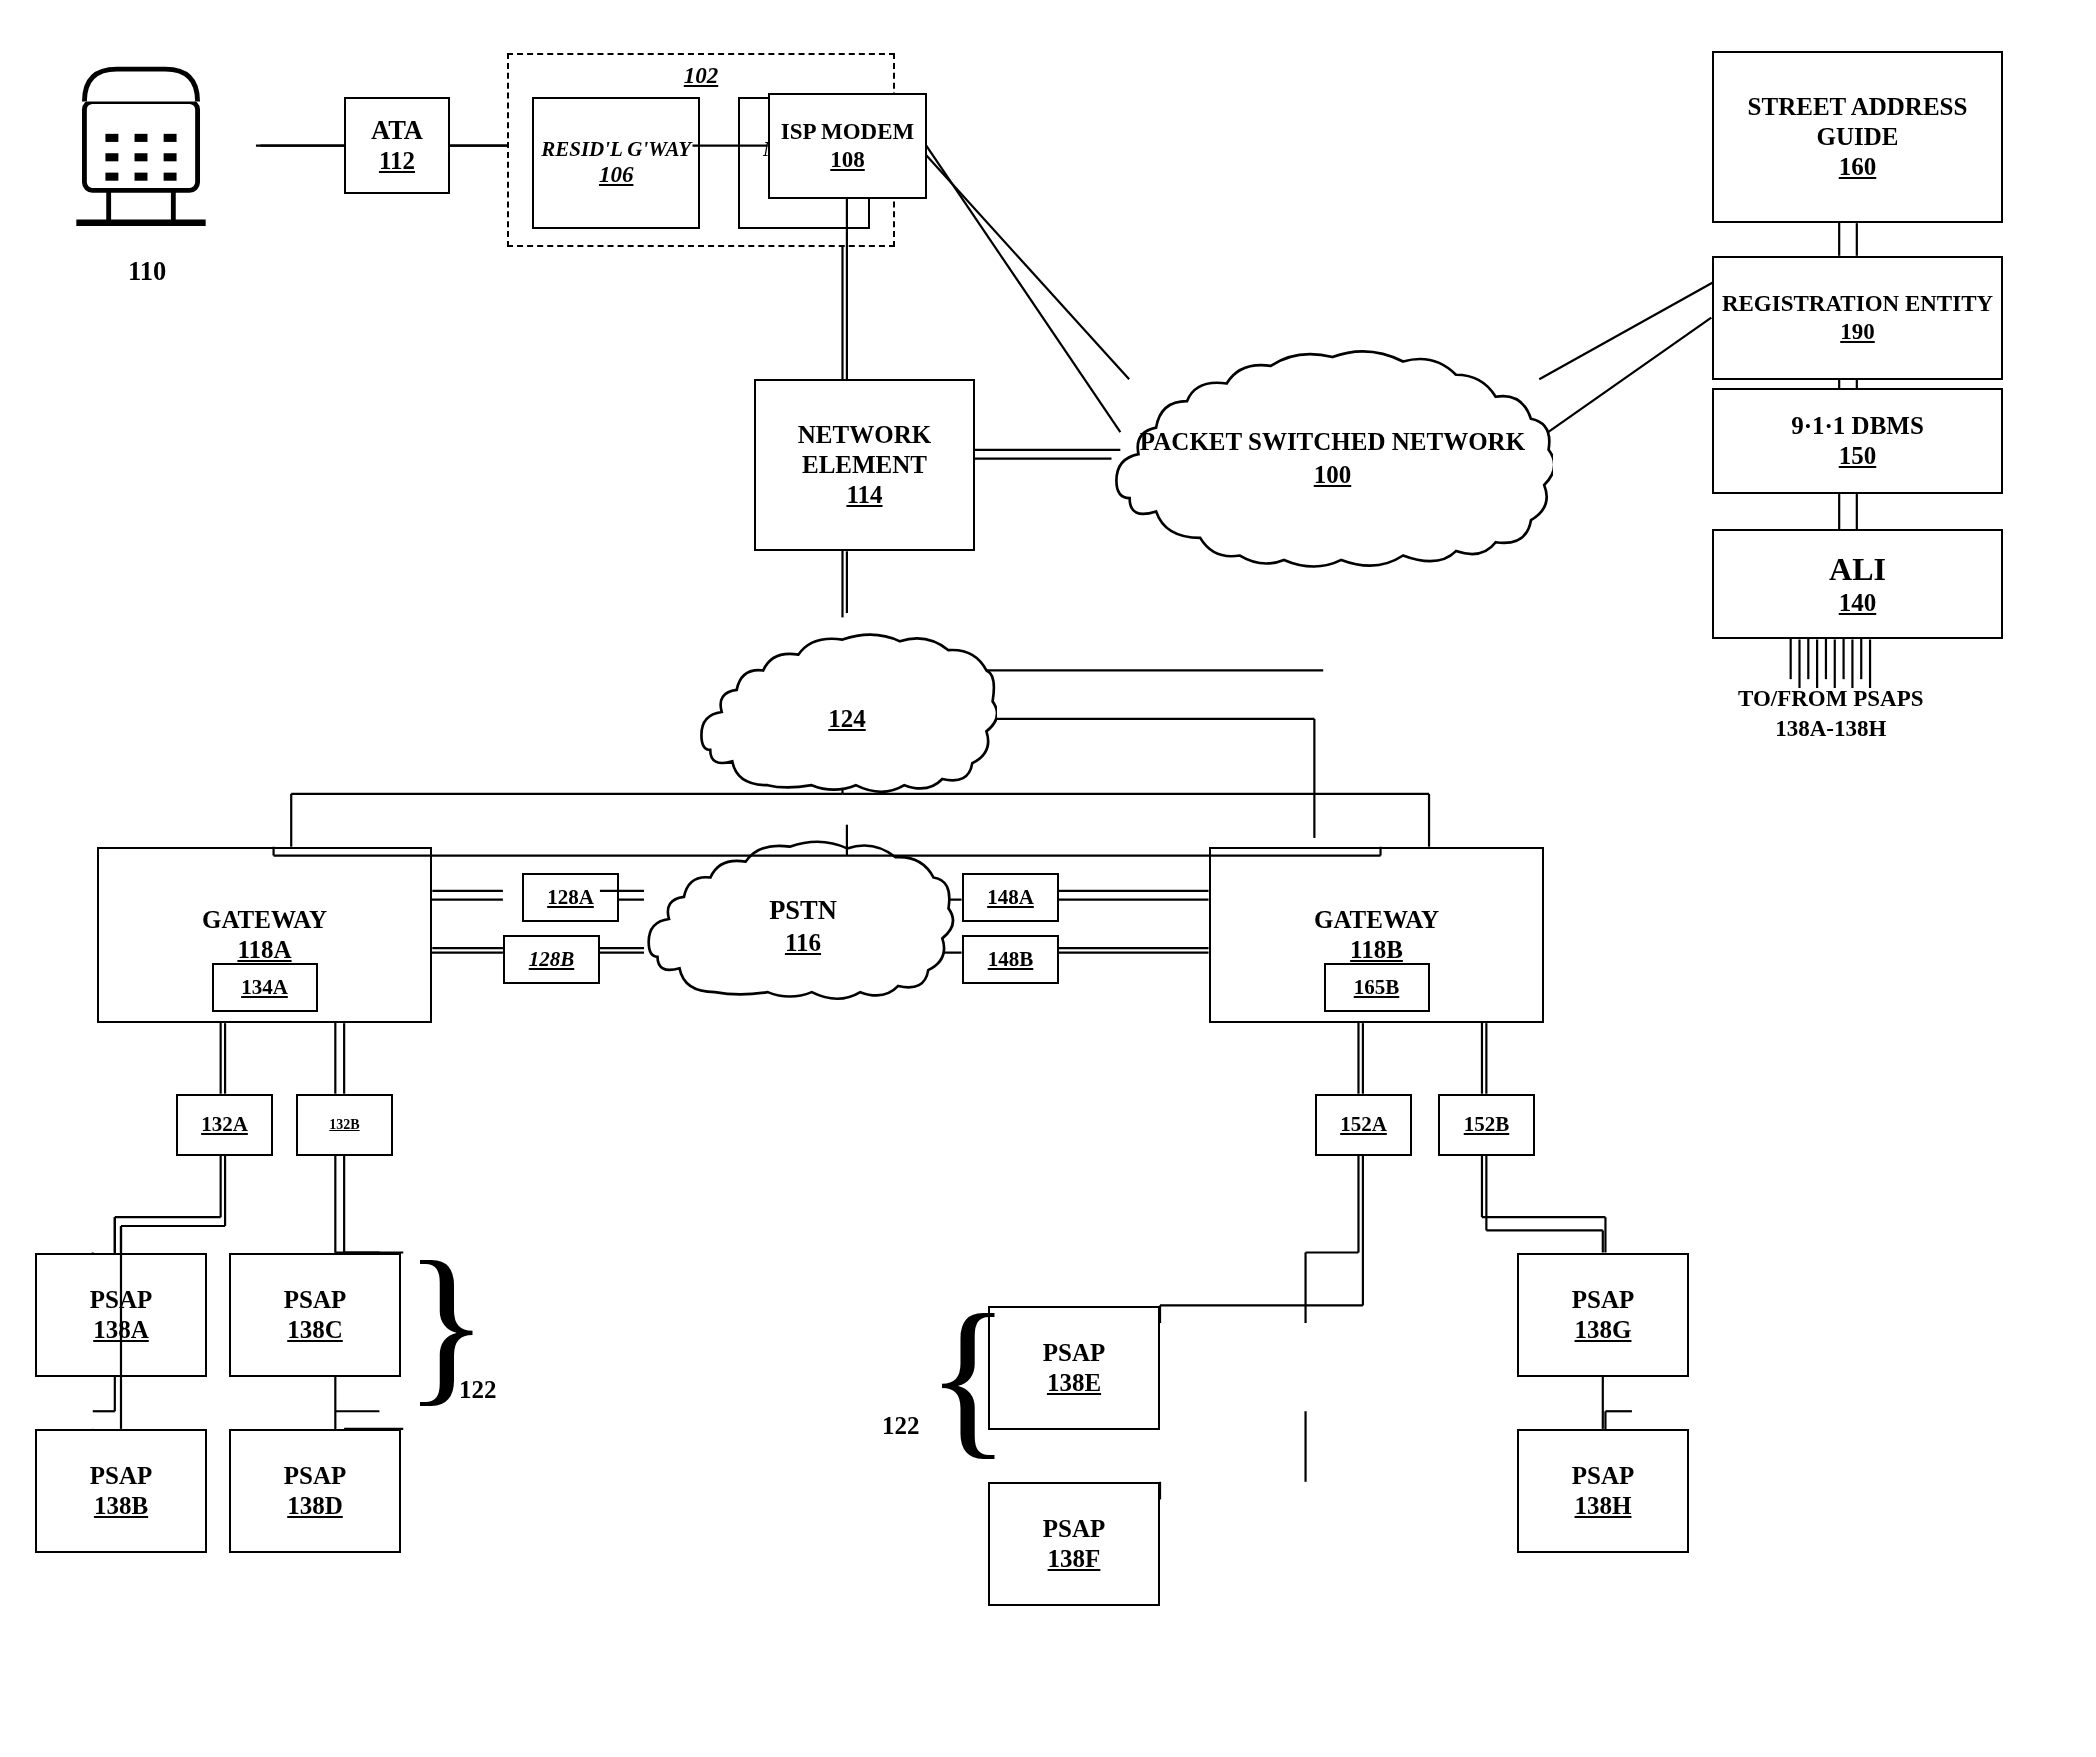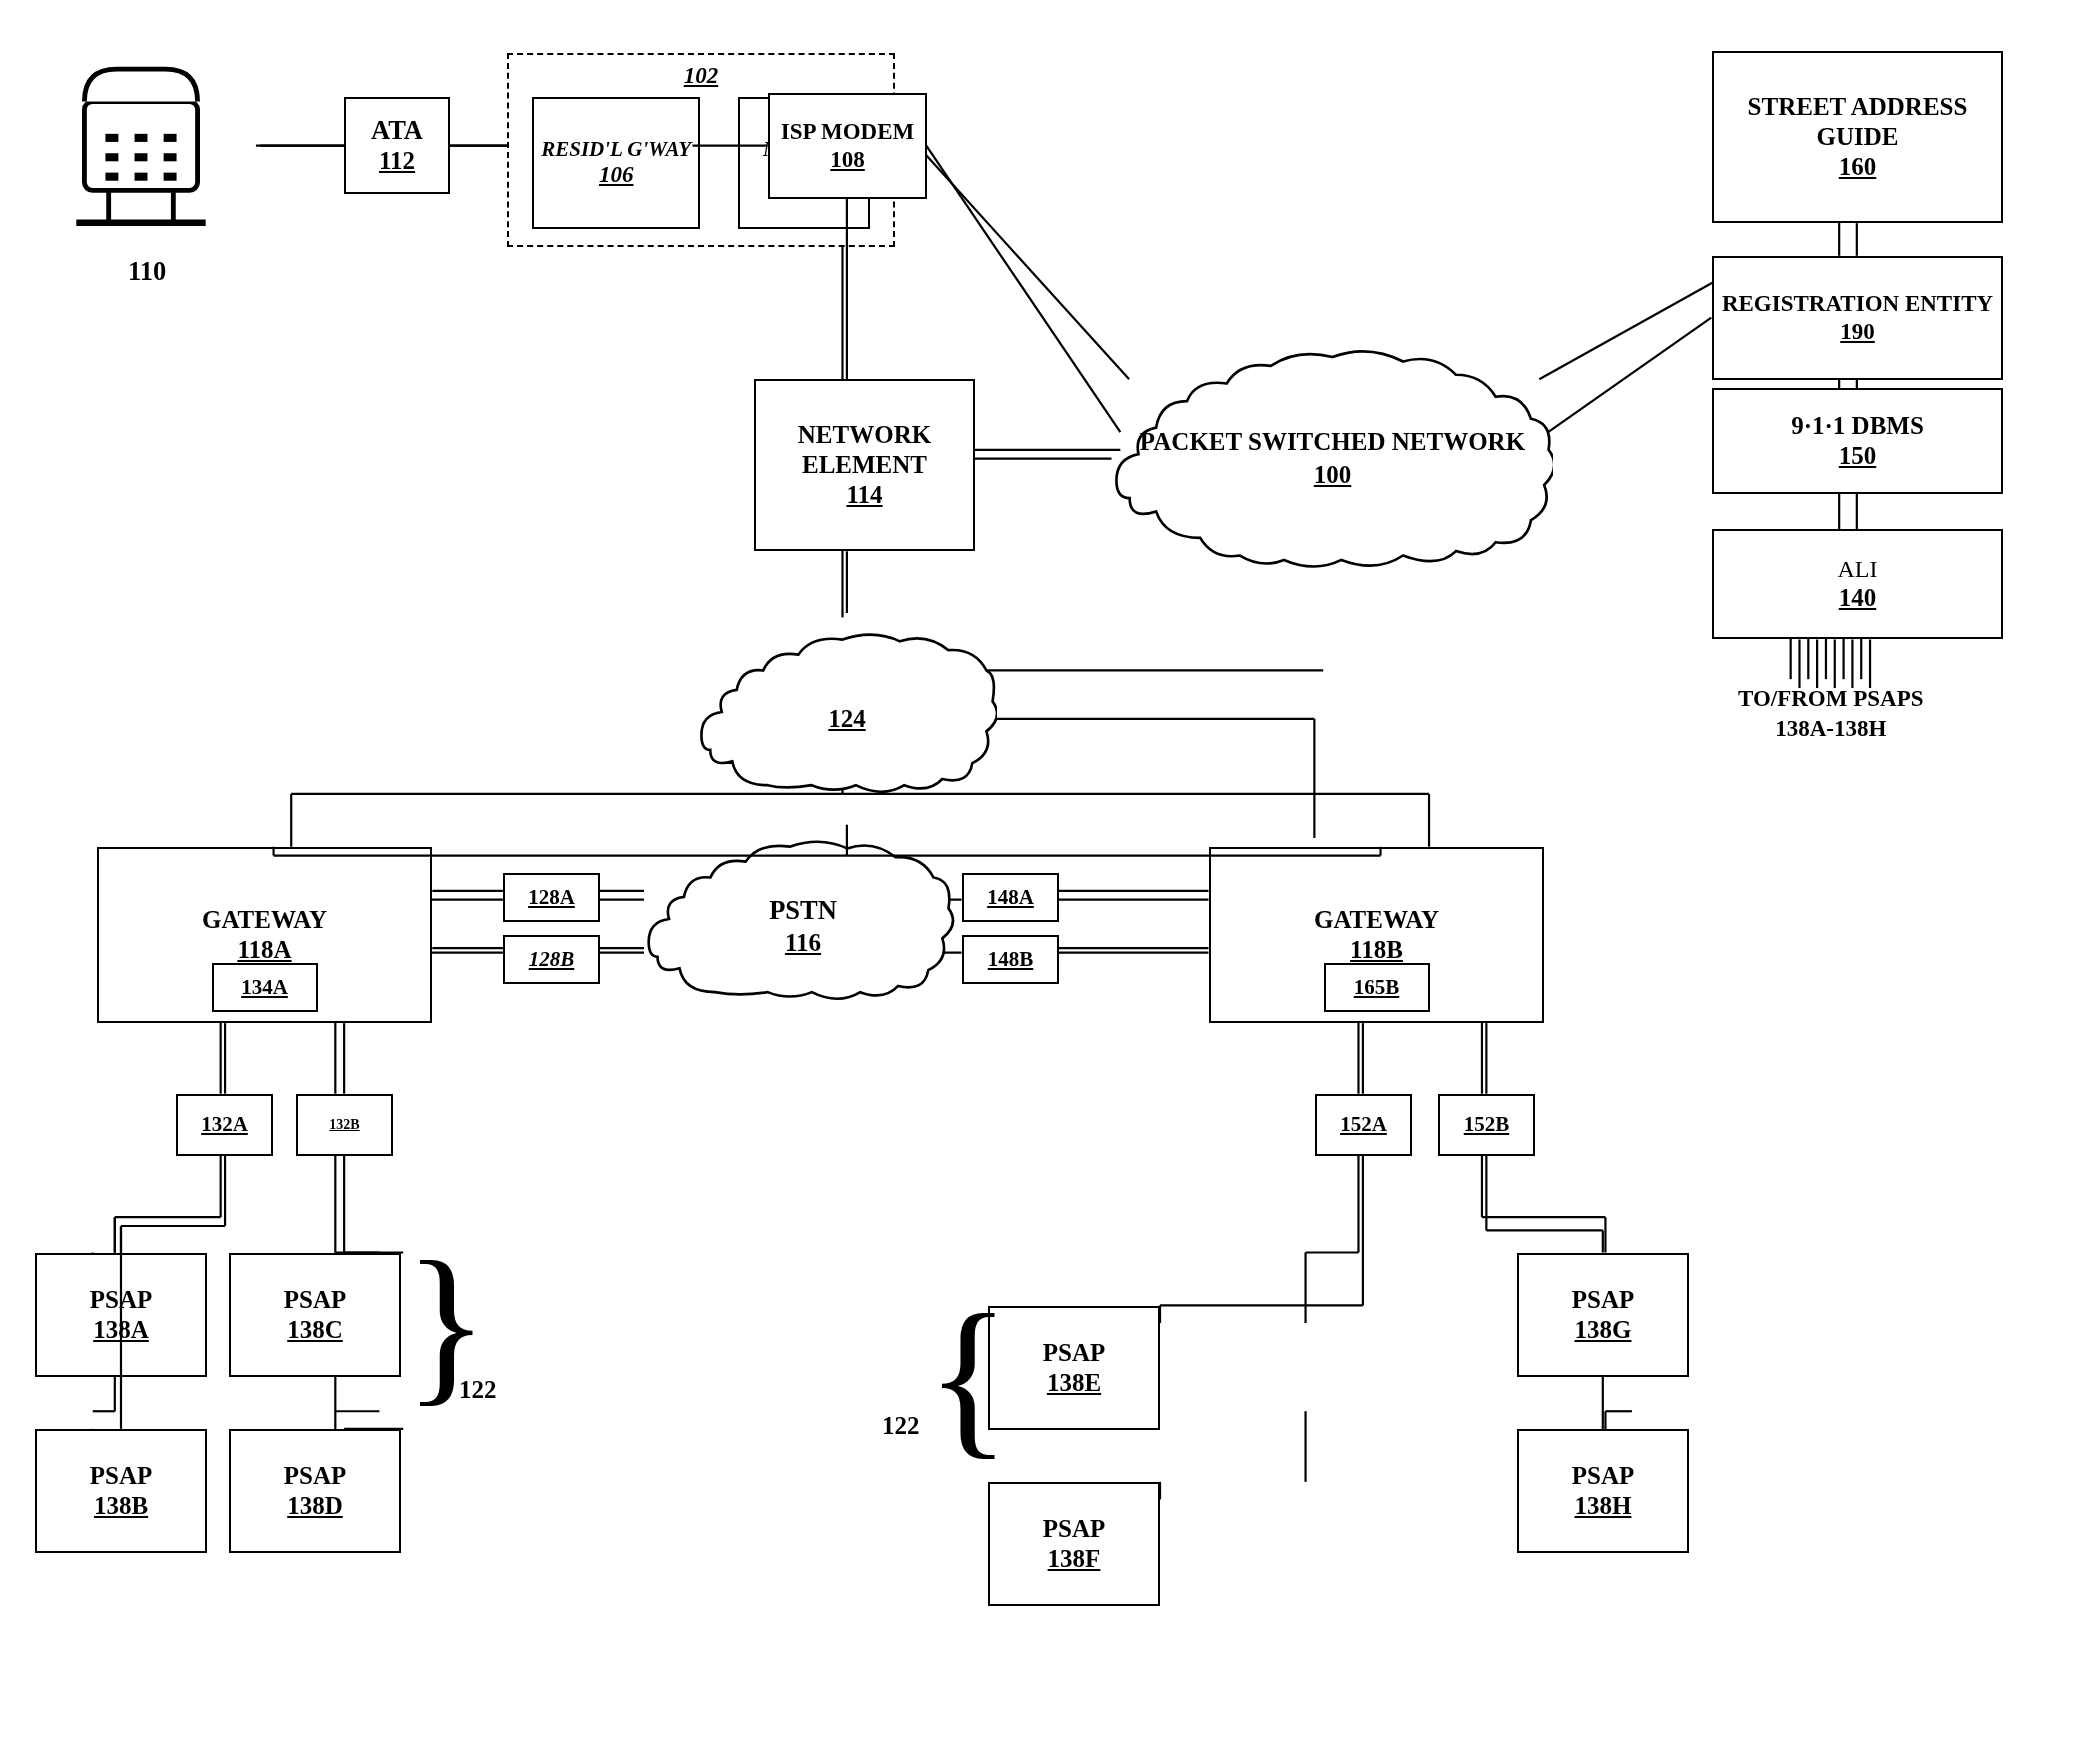--- a/index.html
+++ b/index.html
@@ -213,21 +213,21 @@
     <span style="font-size:23px;font-weight:bold;line-height:1.2;">REGISTRATION ENTITY</span>
     <span style="font-size:23px;text-decoration:underline;">190</span>
   </div>
 
   <div class="box" style="left:1712px;top:388px;width:291px;height:106px;">
     <span style="font-size:25px;font-weight:bold;">9·1·1 DBMS</span>
     <span style="font-size:25px;text-decoration:underline;">150</span>
   </div>
 
   <div class="box" style="left:1712px;top:529px;width:291px;height:110px;">
-    <span style="font-size:24px;font-weight:normal;">ALI</span>
+    <span style="font-size:32px;font-weight:bold;">ALI</span>
     <span style="font-size:25px;text-decoration:underline;">140</span>
   </div>
 
   <div class="label-text" style="left:1738px;top:684px;font-size:23px;font-weight:bold;line-height:1.3;">
     <span>TO/FROM PSAPS</span><br>
     <span>138A-138H</span>
   </div>
 
   <div class="box" style="left:754px;top:379px;width:221px;height:172px;">
     <span style="font-size:25px;font-weight:bold;line-height:1.2;">NETWORK ELEMENT</span>
@@ -274,21 +274,21 @@
   <div class="cloud" style="left:644px;top:829px;width:318px;height:194px;">
     <svg viewBox="0 0 360 220" xmlns="http://www.w3.org/2000/svg">
       <path d="M80,185 Q45,185 40,158 Q15,165 15,145 Q5,145 5,128 Q5,105 28,102 Q22,80 45,77 Q50,52 75,55 Q85,32 115,37 Q130,15 165,20 Q200,8 230,22 Q260,12 285,32 Q315,30 328,55 Q350,58 345,90 Q358,108 338,124 Q346,148 322,160 Q318,185 288,178 Q272,195 245,185 Q220,200 190,185 Q165,195 140,185 Q108,190 80,185 Z" fill="white" stroke="black" stroke-width="3"></path>
     </svg>
     <div class="cloud-label">
       <span style="font-size:26.5px;font-weight:bold;">PSTN</span><br>
       <span style="font-size:25px;text-decoration:underline;">116</span>
     </div>
   </div>
 
-  <div class="box" style="left:503px;top:873px;width:97px;height:49px;font-size:21px;">
+  <div class="box" style="left:522px;top:873px;width:97px;height:49px;font-size:21px;">
     <span style="text-decoration:underline;">128A</span>
   </div>
 
   <div class="box" style="left:503px;top:935px;width:97px;height:49px;font-size:21px;font-style:italic;">
     <span style="text-decoration:underline;">128B</span>
   </div>
 
   <div class="box" style="left:962px;top:873px;width:97px;height:49px;font-size:21px;">
     <span style="text-decoration:underline;">148A</span>
   </div>

